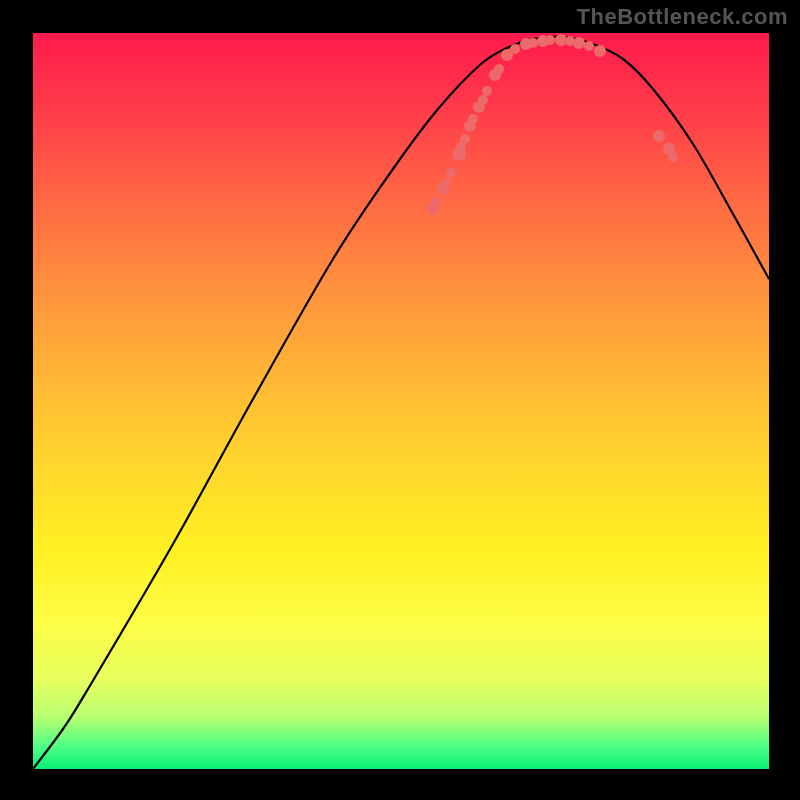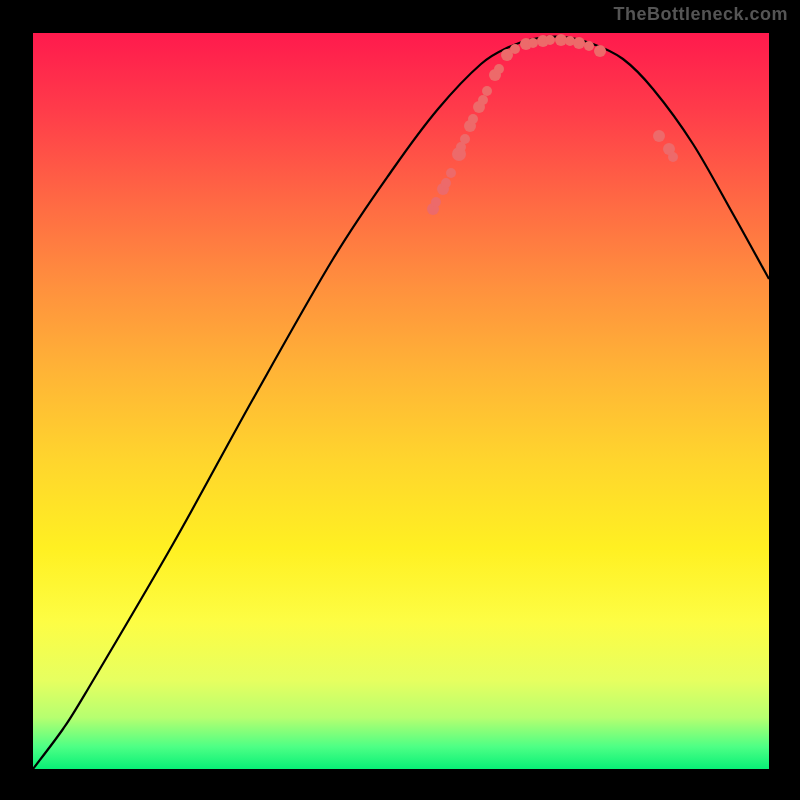--- a/index.html
+++ b/index.html
@@ -15,21 +15,21 @@
     position: relative;
     width: 800px;
     height: 800px;
     background: #000;
   }
   .watermark {
     position: absolute;
     top: 4px;
     right: 12px;
     color: #555;
-    font-size: 18px;
+    font-size: 22px;
     font-weight: bold;
     letter-spacing: 0.5px;
     z-index: 30;
   }
   .plot-area {
     position: absolute;
     left: 33px;
     top: 33px;
     width: 736px;
     height: 736px;

